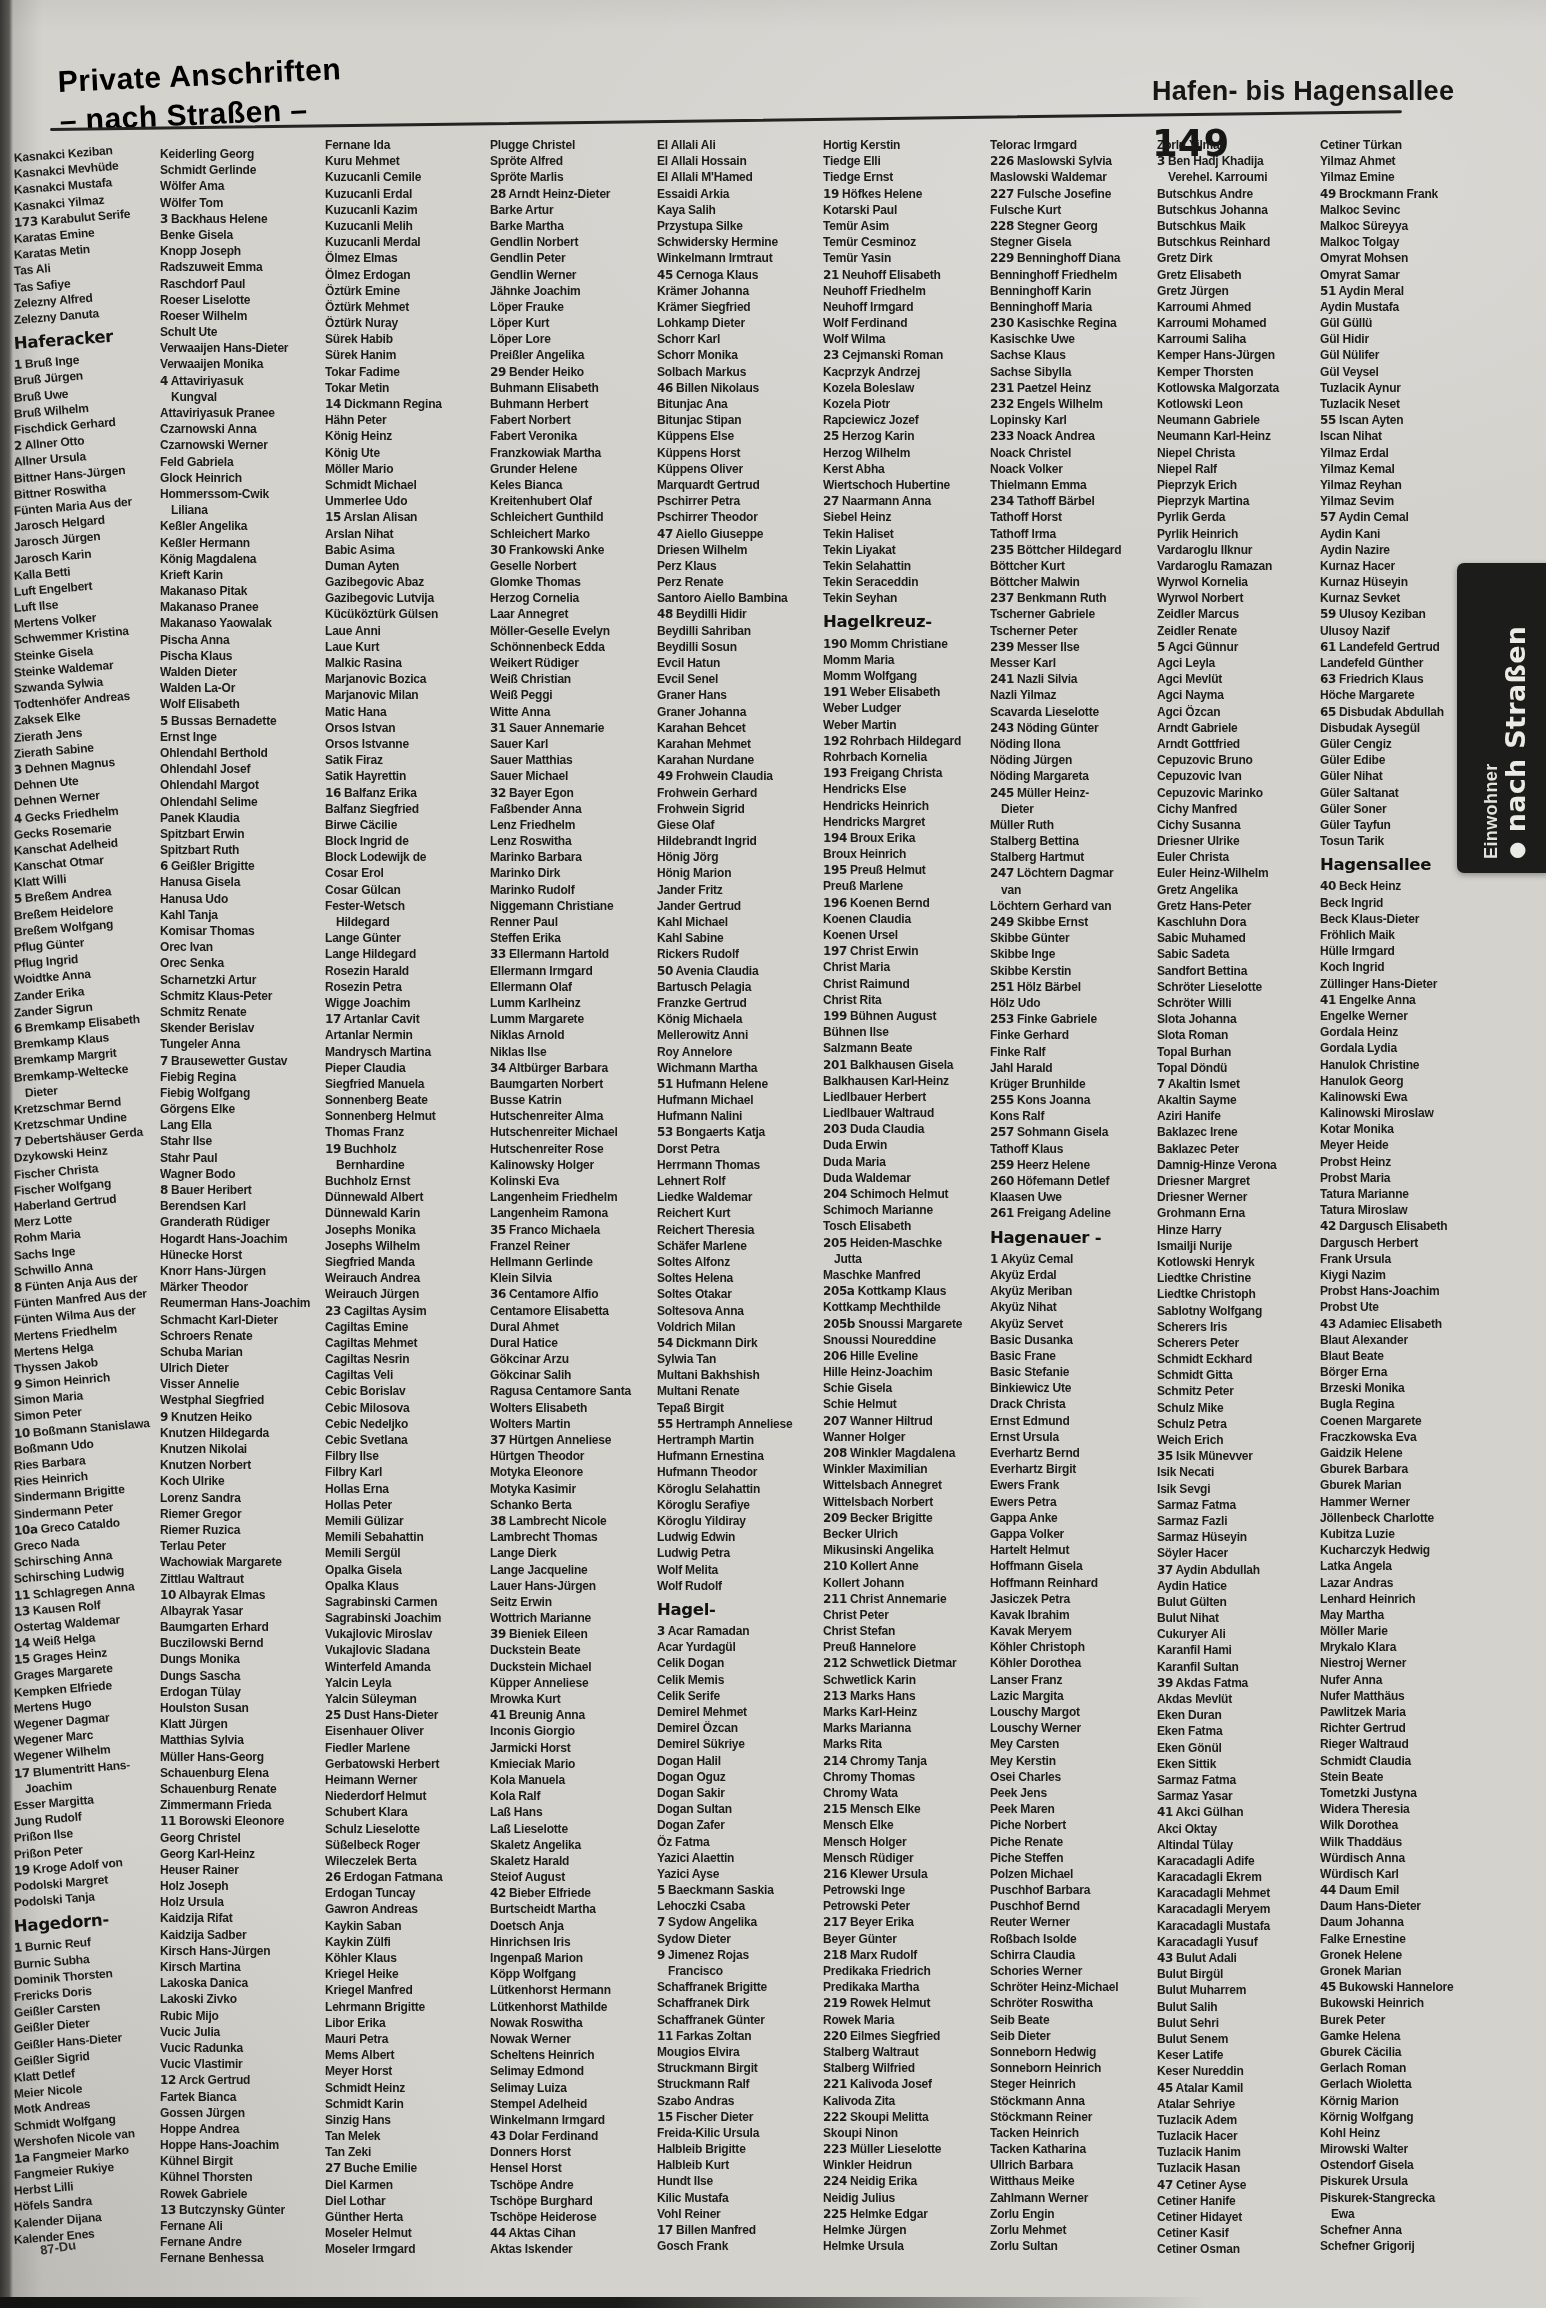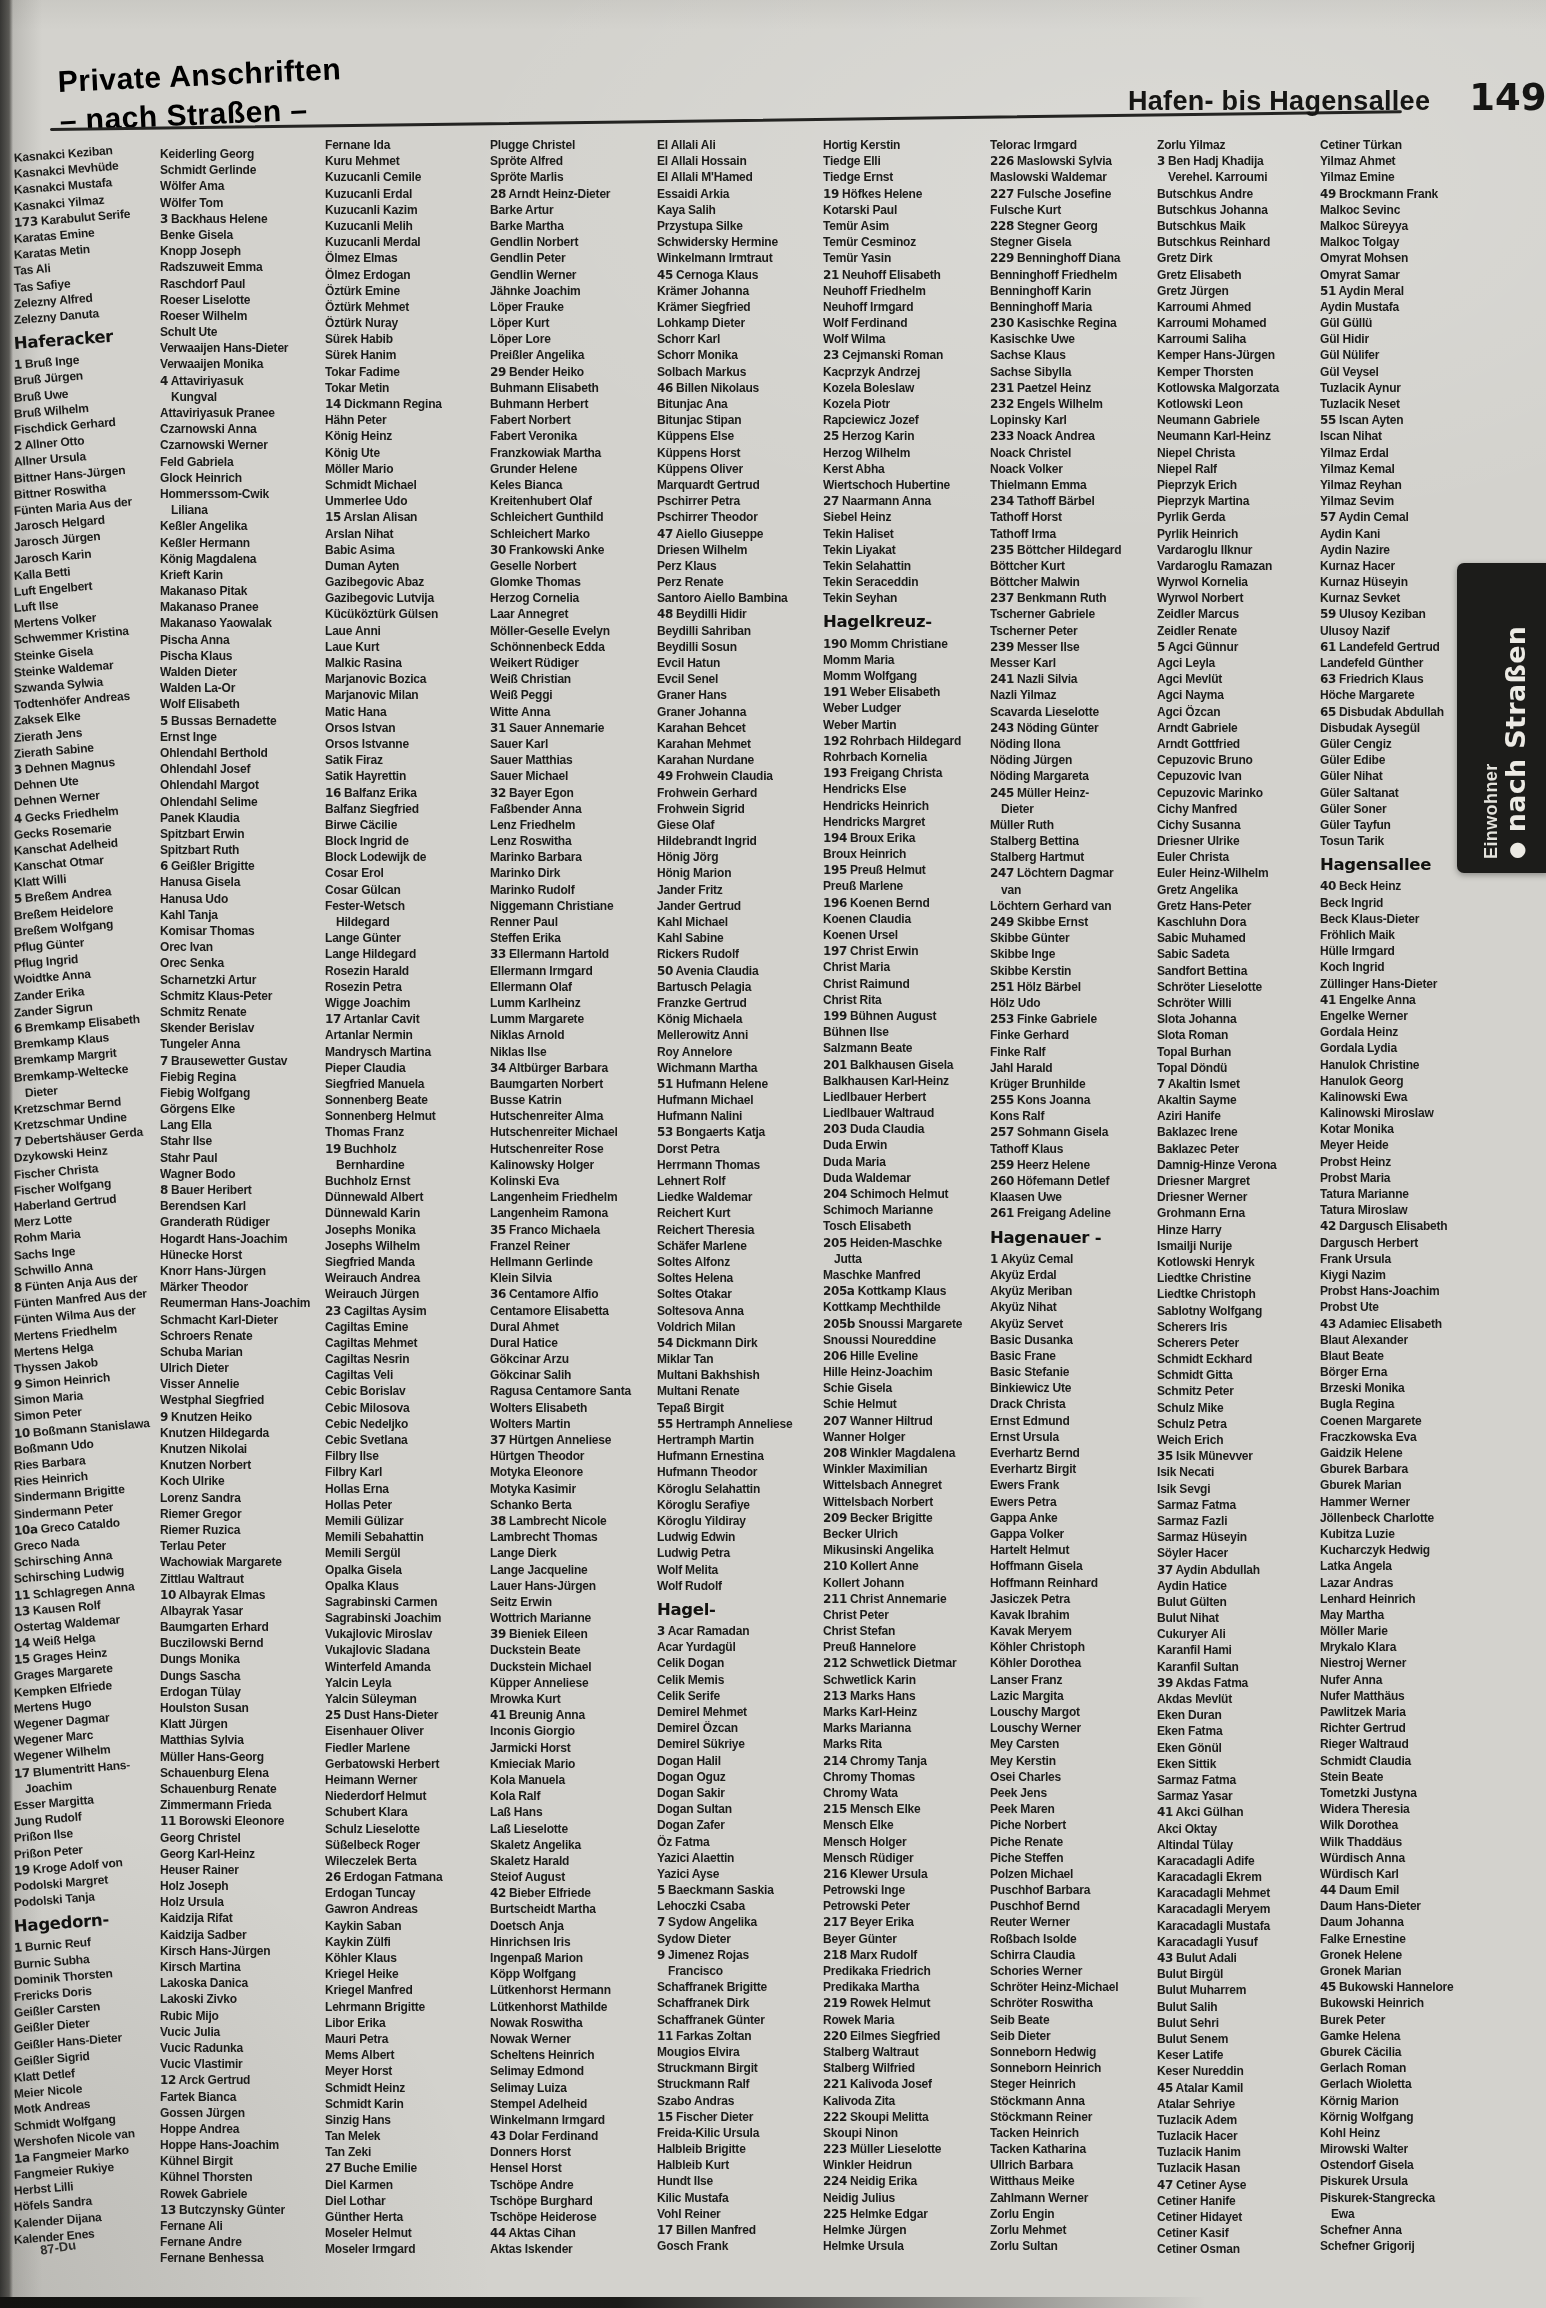--- a/index.html
+++ b/index.html
@@ -16,21 +16,21 @@
     background:linear-gradient(to right,#21211f,#4a4945 70%,rgba(74,73,69,0));
     opacity:.85;}
   .bottom-edge{position:absolute;left:0;bottom:0;width:100%;height:11px;
     background:linear-gradient(to right,#131311 0%,#1b1b19 40%,rgba(27,27,25,0) 78%);}
   .title{position:absolute;left:57px;top:62px;font-size:30px;line-height:39px;
     font-weight:700;color:#19
 1917;letter-spacing:.5px;transform:rotate(-2.6deg);transform-origin:left top;white-space:nowrap;}
   .rule{position:absolute;left:50px;top:128px;width:1352px;height:3px;background:#242422;
     transform:rotate(-0.75deg);transform-origin:left center;border-radius:2px;}
   .running-head{position:absolute;left:1128px;top:76px;display:flex;align-items:baseline;
-    gap:15px;color:#161614;white-space:nowrap;}
+    gap:15px;color:#161614;white-space:nowrap;flex-direction:column;}
   .running-head .range{font-size:27px;font-weight:700;letter-spacing:.3px;}
   .running-head .pageno{font-size:37px;font-weight:700;font-family:"DejaVu Sans",sans-serif;margin-left:24px;}
   #columns{position:absolute;left:0;top:0;width:100%;height:100%;}
   .col{position:absolute;top:137px;width:154px;color:#1b1b19;font-size:12px;
     line-height:16.2px;font-weight:700;letter-spacing:-.2px;white-space:nowrap;}
   .col .entry{height:16.2px;}
   .col .entry b{font-family:"DejaVu Sans",sans-serif;font-weight:700;letter-spacing:-.4px;}
   .col .wrap{padding-left:11px;}
   .col .section{font-family:"DejaVu Sans",sans-serif;font-size:16.5px;font-weight:700;
     letter-spacing:-.3px;margin:8px 0 5px;color:#121210;}
@@ -670,21 +670,21 @@
         <div class="entry">Liedke Waldemar</div>
         <div class="entry">Reichert Kurt</div>
         <div class="entry">Reichert Theresia</div>
         <div class="entry">Schäfer Marlene</div>
         <div class="entry">Soltes Alfonz</div>
         <div class="entry">Soltes Helena</div>
         <div class="entry">Soltes Otakar</div>
         <div class="entry">Soltesova Anna</div>
         <div class="entry">Voldrich Milan</div>
         <div class="entry"><b>54</b> Dickmann Dirk</div>
-        <div class="entry">Miklar Tan</div>
+        <div class="entry">Sylwia Tan</div>
         <div class="entry">Multani Bakhshish</div>
         <div class="entry">Multani Renate</div>
         <div class="entry">Tepaß Birgit</div>
         <div class="entry"><b>55</b> Hertramph Anneliese</div>
         <div class="entry">Hertramph Martin</div>
         <div class="entry">Hufmann Ernestina</div>
         <div class="entry">Hufmann Theodor</div>
         <div class="entry">Köroglu Selahattin</div>
         <div class="entry">Köroglu Serafiye</div>
         <div class="entry">Köroglu Yildiray</div>

